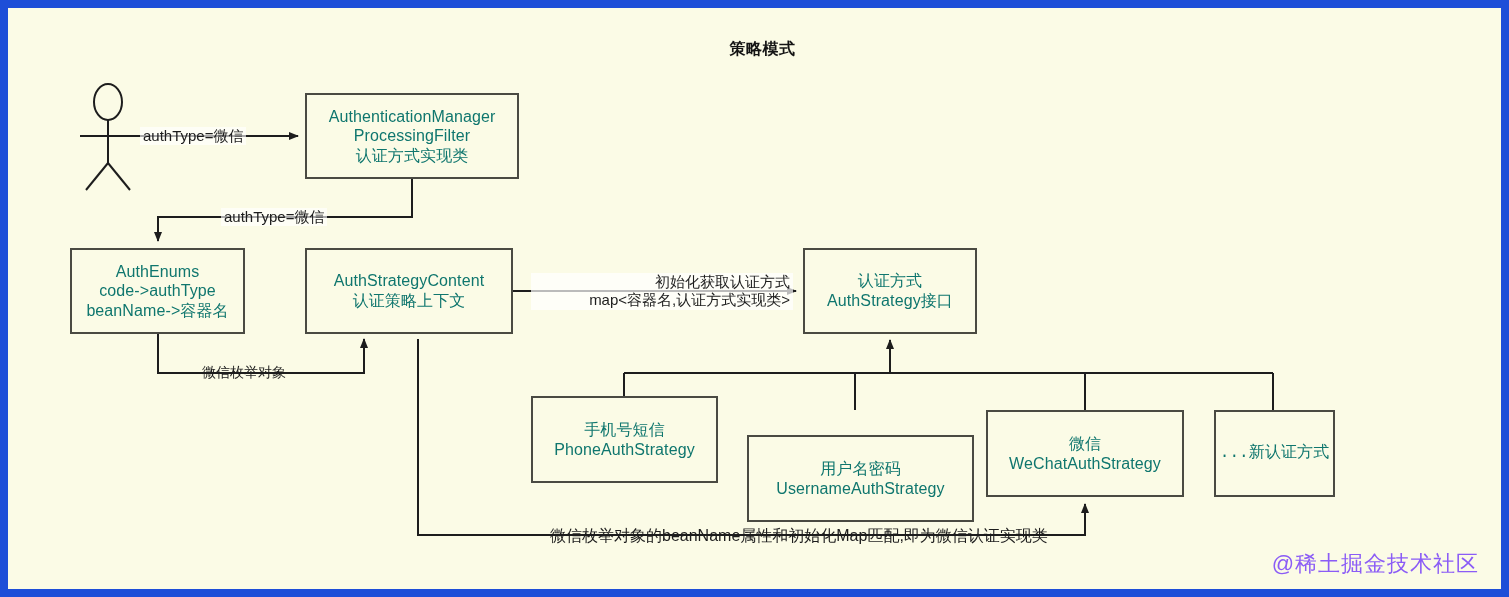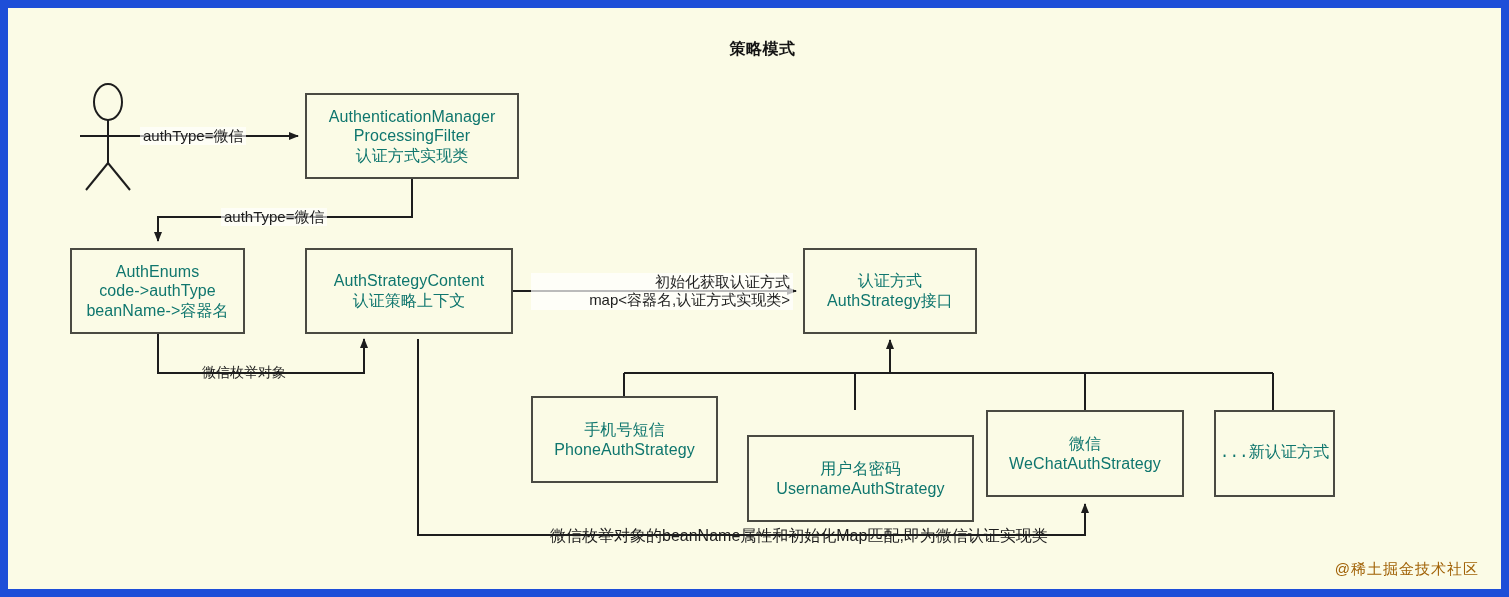--- a/index.html
+++ b/index.html
@@ -63,22 +63,22 @@
     text-align: center;
     font-size: 16px;
     font-weight: bold;
     color: #141414;
     letter-spacing: 0.5px;
   }
   #watermark {
     position: absolute;
     right: 22px;
     bottom: 10px;
-    font-size: 15px;
-    color: #a16207;
+    font-size: 22px;
+    color: #8b5cf6;
     letter-spacing: 1px;
     user-select: none;
   }
 </style>
 </head>
 <body>
 
 <div id="canvas">
 
   <div id="diagram-title">策略模式</div>

